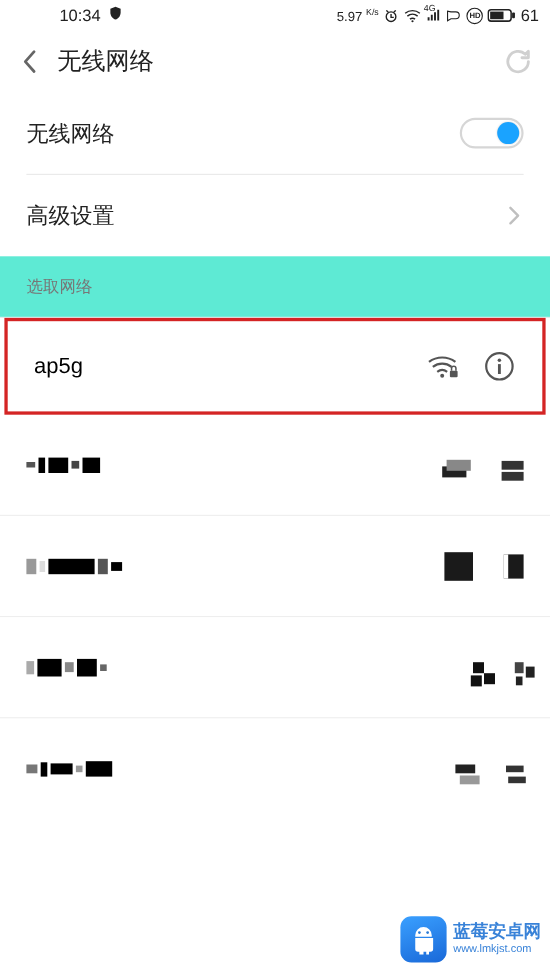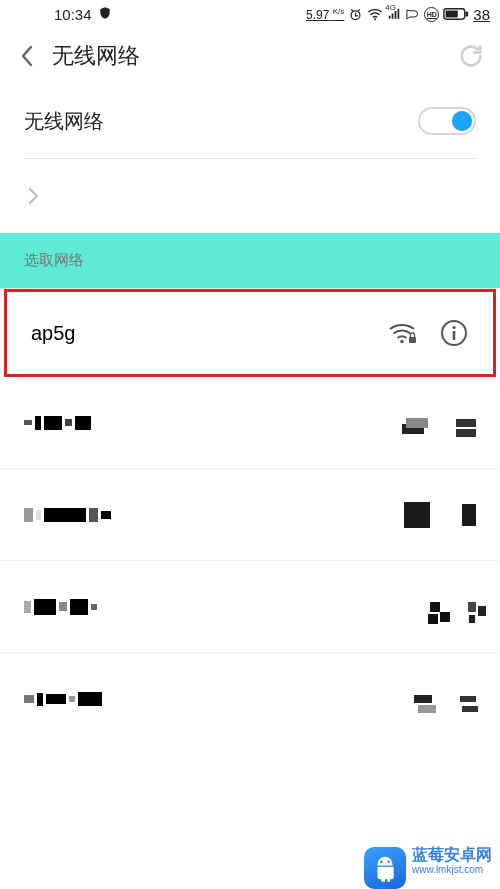--- a/index.html
+++ b/index.html
@@ -1,19 +1,19 @@
 <!DOCTYPE html>
 <html><head>
 <meta charset="utf-8">
 <style>
   * { box-sizing: border-box; margin: 0; padding: 0; }
   html, body { width: 500px; height: 889px; background: #fff; font-family: -apple-system, "Helvetica Neue", Arial, sans-serif; color: #222; overflow: hidden; position: relative; }
   .status-bar { height: 28px; display: flex; justify-content: space-between; align-items: center; padding: 0 10px; font-size: 15px; font-weight: 500; }
   .status-left, .status-right { display: flex; align-items: center; gap: 6px; margin-left: 44px; }
-  .status-right { gap: 4px; text-decoration: underline; }
+  .status-right { gap: 4px; }
   .status-right .ico { display: inline-flex; align-items: center; }
   .status-right .small { font-size: 10px; }
   .ks { font-size: 12px; }
   .ks sup { font-size: 8px; vertical-align: super; }
   .header { display: flex; align-items: center; height: 56px; padding: 0 14px; }
   .back { width: 26px; height: 26px; display: inline-flex; align-items: center; justify-content: center; }
   .title { font-size: 22px; margin-left: 12px; flex: 1; }
   .refresh-icon { width: 30px; height: 30px; display: inline-flex; align-items: center; justify-content: center; }
   .settings-body { padding: 0 24px; }
   .row { display: flex; align-items: center; justify-content: space-between; height: 74px; }
@@ -28,21 +28,21 @@
   .net-name { font-size: 20px; color: #000; }
   .net-sub { font-size: 14px; color: #888; margin-top: 4px; }
   .net-icons { display: flex; align-items: center; gap: 22px; }
   .wifi-ico { width: 30px; height: 24px; display: inline-flex; align-items: center; justify-content: center; }
   .info-ico { width: 30px; height: 30px; display: inline-flex; align-items: center; justify-content: center; }
   .highlight { border: 3px solid #d42424; margin: 0 4px; }
   .censored-name { display: flex; gap: 3px; align-items: center; height: 16px; }
   .censored-name span { display: inline-block; background: #000; }
   .censored-icons { display: flex; gap: 28px; align-items: center; }
   .ci { display: inline-block; }
-  .watermark { position: absolute; right: 8px; bottom: 0; display: flex; gap: 6px; pointer-events: none; }
+  .watermark { position: absolute; right: 8px; bottom: 14px; display: flex; align-items: center; gap: 6px; pointer-events: none; }
   .wm-icon { width: 42px; height: 42px; border-radius: 10px; background: linear-gradient(160deg, #3aa0ff, #1968d8); display: flex; align-items: center; justify-content: center; }
   .wm-text { display: flex; flex-direction: column; line-height: 1; }
   .wm-text .l1 { font-size: 16px; color: #3882d8; font-weight: 700; }
   .wm-text .l2 { font-size: 10px; color: #3882d8; margin-top: 2px; }
 </style>
 </head>
 <body>
 
 <div class="status-bar">
   <div class="status-left">
@@ -79,21 +79,21 @@
         </svg>
     </span>
     <span class="ico" style="border:1.5px solid #222;border-radius:50%;width:15px;height:15px;display:inline-flex;align-items:center;justify-content:center;font-size:7px;font-weight:700;">HD</span>
     <span class="ico">
       <svg width="26" height="14" viewBox="0 0 30 14">
           <rect x="1" y="1" width="24" height="12" rx="3" fill="none" stroke="#222" stroke-width="1.6"></rect>
           <rect x="3" y="3" width="14" height="8" fill="#222"></rect>
           <rect x="26" y="4" width="3" height="6" rx="1" fill="#222"></rect>
         </svg>
     </span>
-    <span>38</span>
+    <span>61</span>
   </div>
 </div>
 
 <div class="header">
   <span class="back">
     <svg width="18" height="24" viewBox="0 0 16 24">
         <path d="M12 3L4 12l8 9" stroke="#666" stroke-width="2.5" fill="none" stroke-linecap="round" stroke-linejoin="round"></path>
       </svg>
   </span>
   <span class="title">无线网络</span>
@@ -106,20 +106,21 @@
 
 <div class="settings-body">
   <div class="row">
     <span class="row-label">无线网络</span>
     <span class="toggle">
         <span class="knob"></span>
       </span>
   </div>
   <div class="divider"></div>
   <div class="row">
+    <span class="row-label">高级设置</span>
     <span class="chev">
       <svg width="12" height="18" viewBox="0 0 12 18">
           <path d="M3 2l7 7-7 7" stroke="#bfbfbf" stroke-width="2.2" fill="none" stroke-linecap="round" stroke-linejoin="round"></path>
         </svg>
     </span>
   </div>
 </div>
 
 <div class="section-header">
   <span>选取网络</span>

